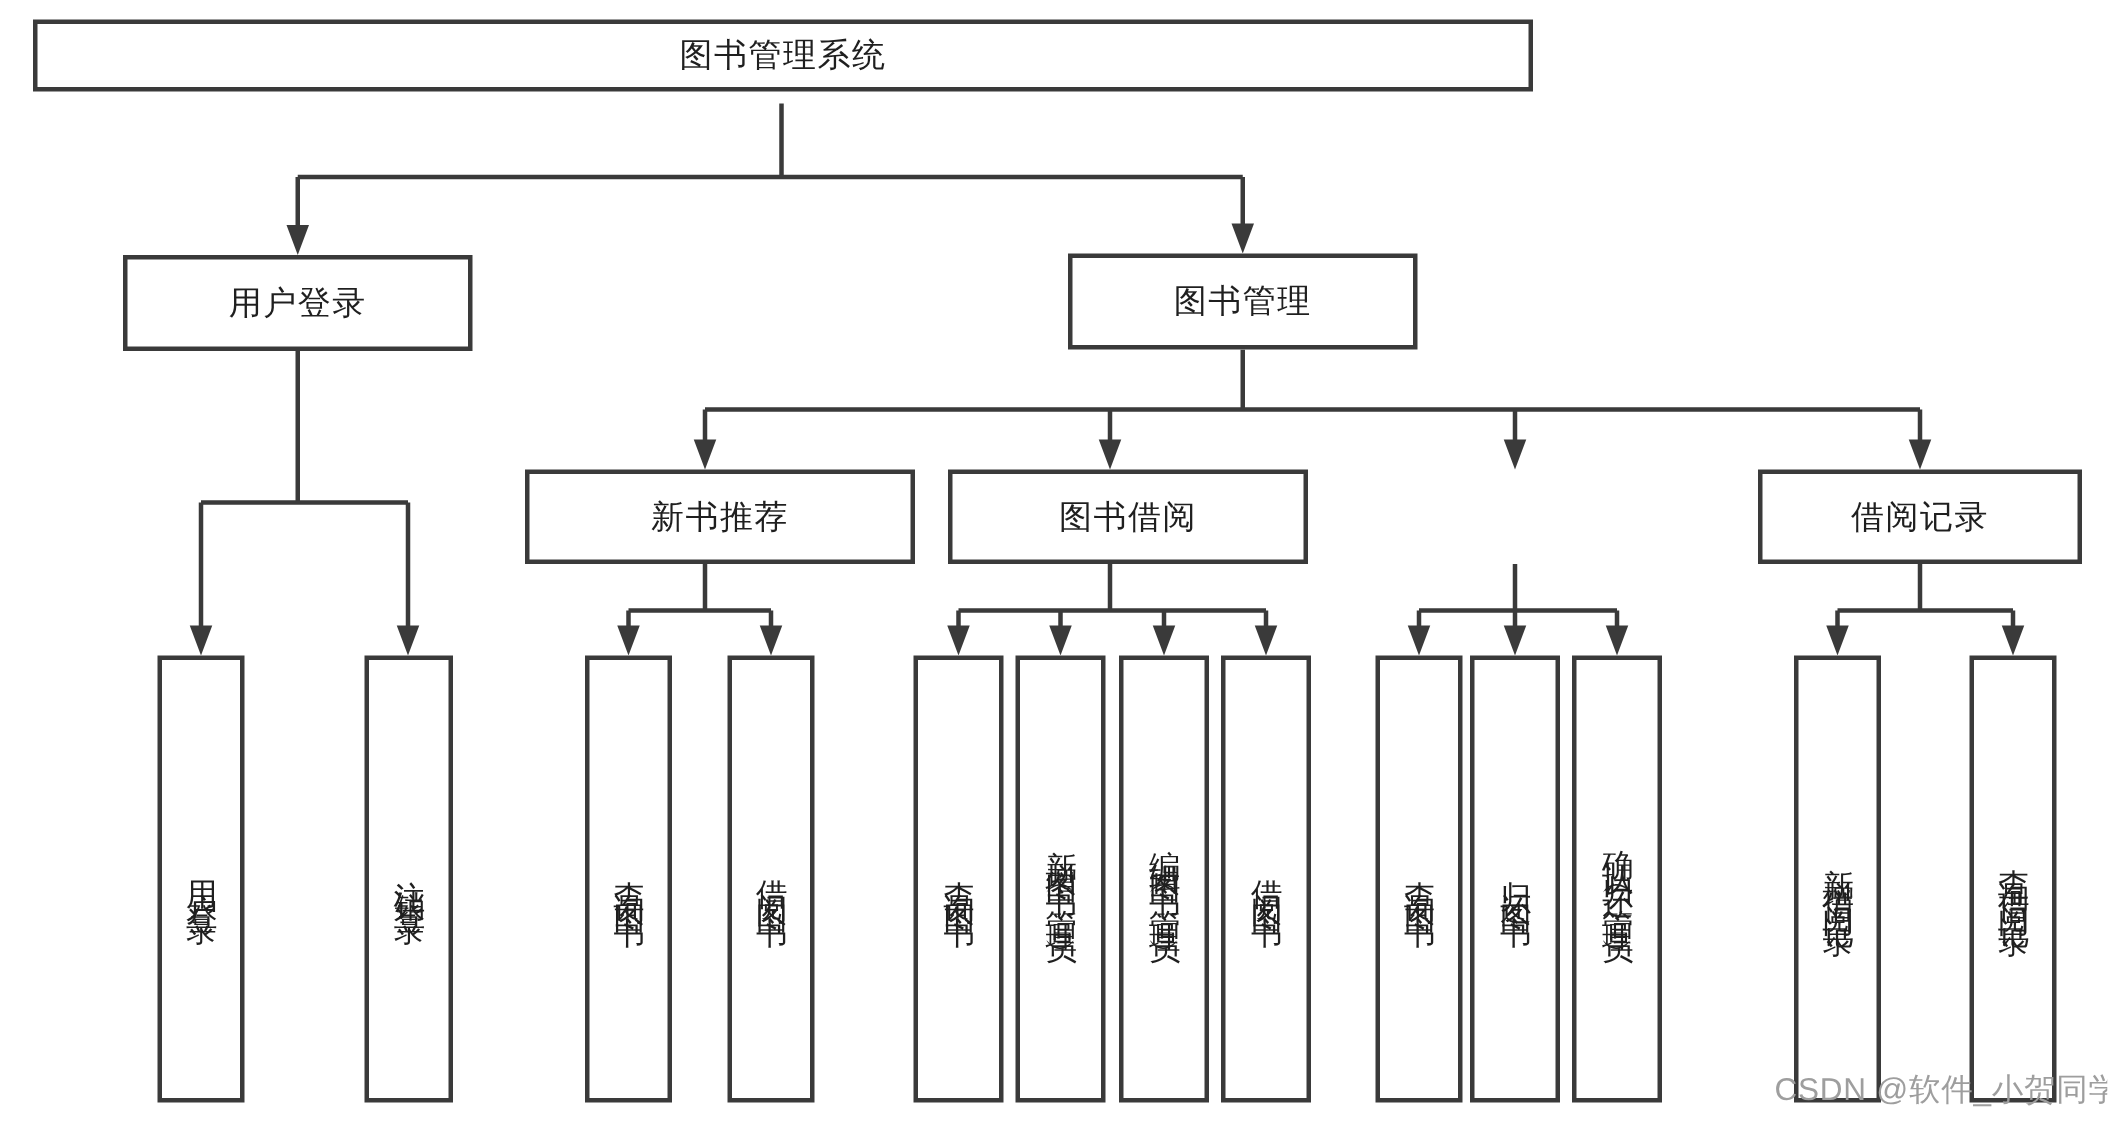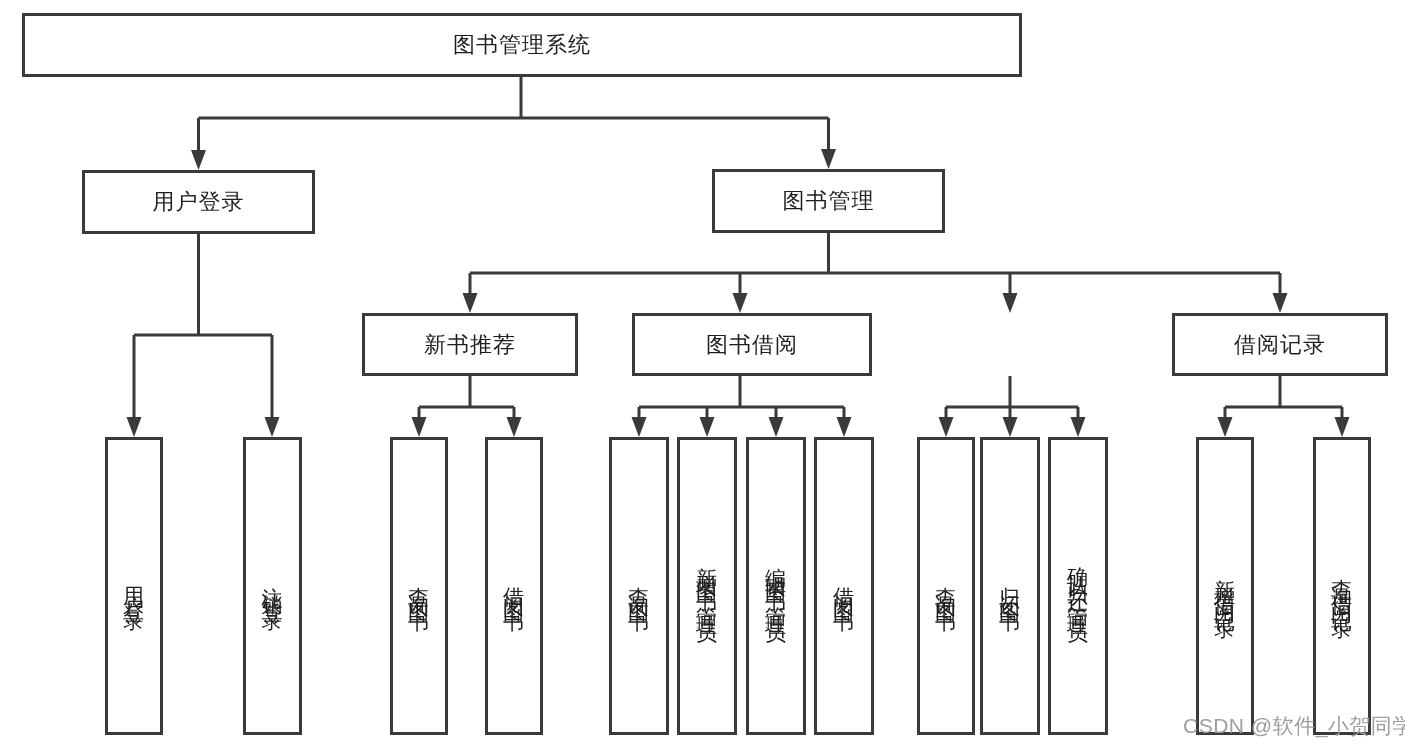--- a/index.html
+++ b/index.html
@@ -79,32 +79,32 @@
     <path d="M1010 376 V407 M946 407 H1078 M946 407 V422 M1010 407 V422 M1078 407 V422"></path>
     <polygon points="938.5,417 953.5,417 946,437"></polygon>
     <polygon points="1002.5,417 1017.5,417 1010,437"></polygon>
     <polygon points="1070.5,417 1085.5,417 1078,437"></polygon>
 
     <path d="M1280 376 V407 M1225 407 H1342 M1225 407 V422 M1342 407 V422"></path>
     <polygon points="1217.5,417 1232.5,417 1225,437"></polygon>
     <polygon points="1334.5,417 1349.5,417 1342,437"></polygon>
   </svg>
 
-  <div class="node h" style="left:22px;top:13px;width:1000px;height:64px">
+  <div class="node h" style="left:22px;top:13px;width:1000px;height:48px">
     <span>图书管理系统</span>
   </div>
 
   <div class="node h" style="left:82px;top:170px;width:233px;height:64px">
     <span>用户登录</span>
   </div>
   <div class="node h" style="left:712px;top:169px;width:233px;height:64px">
     <span>图书管理</span>
   </div>
 
-  <div class="node h" style="left:362px;top:313px;width:216px;height:63px">
+  <div class="node h" style="left:350px;top:313px;width:260px;height:63px">
     <span>新书推荐</span>
   </div>
   <div class="node h" style="left:632px;top:313px;width:240px;height:63px">
     <span>图书借阅</span>
   </div>
   <div class="node h" style="left:1172px;top:313px;width:216px;height:63px">
     <span>借阅记录</span>
   </div>
 
   <div class="node v" style="left:105px;top:437px;width:58px;height:298px">

